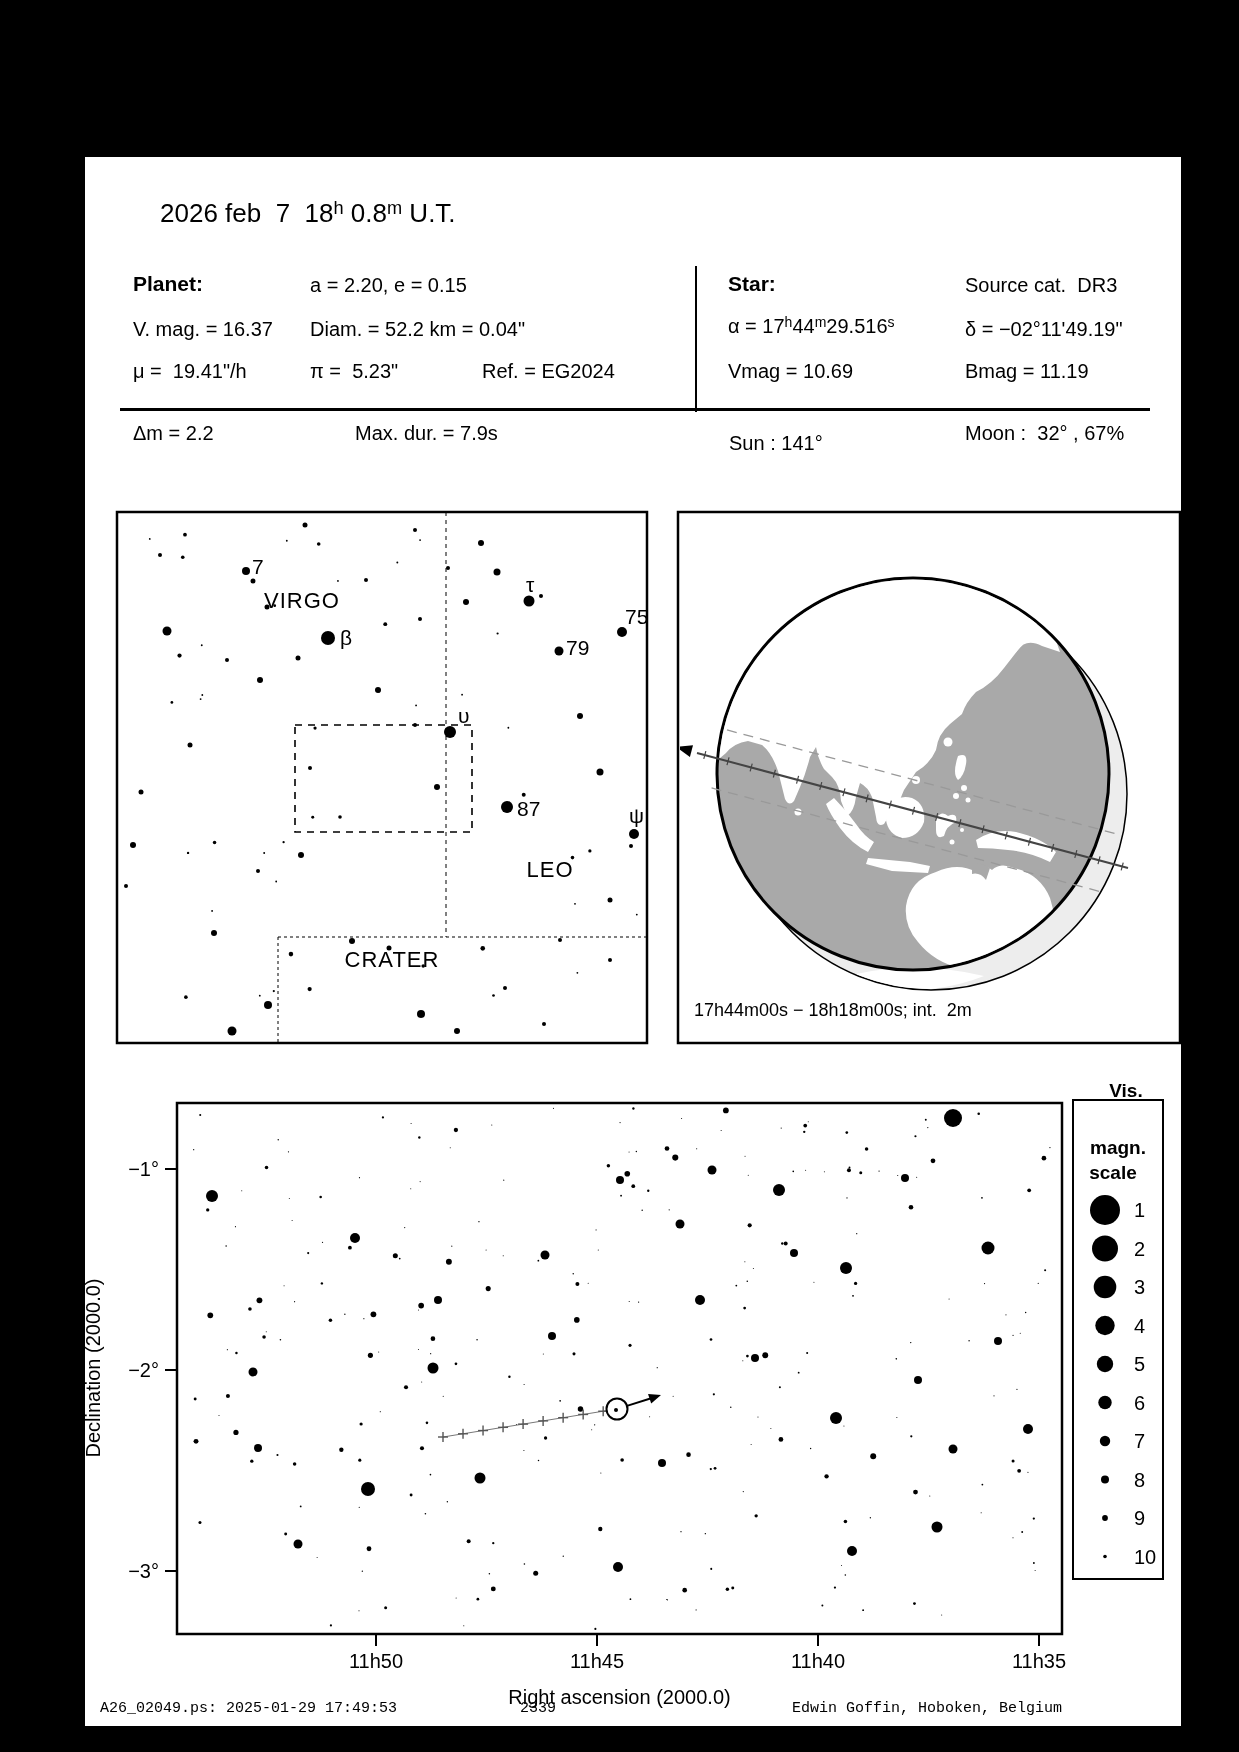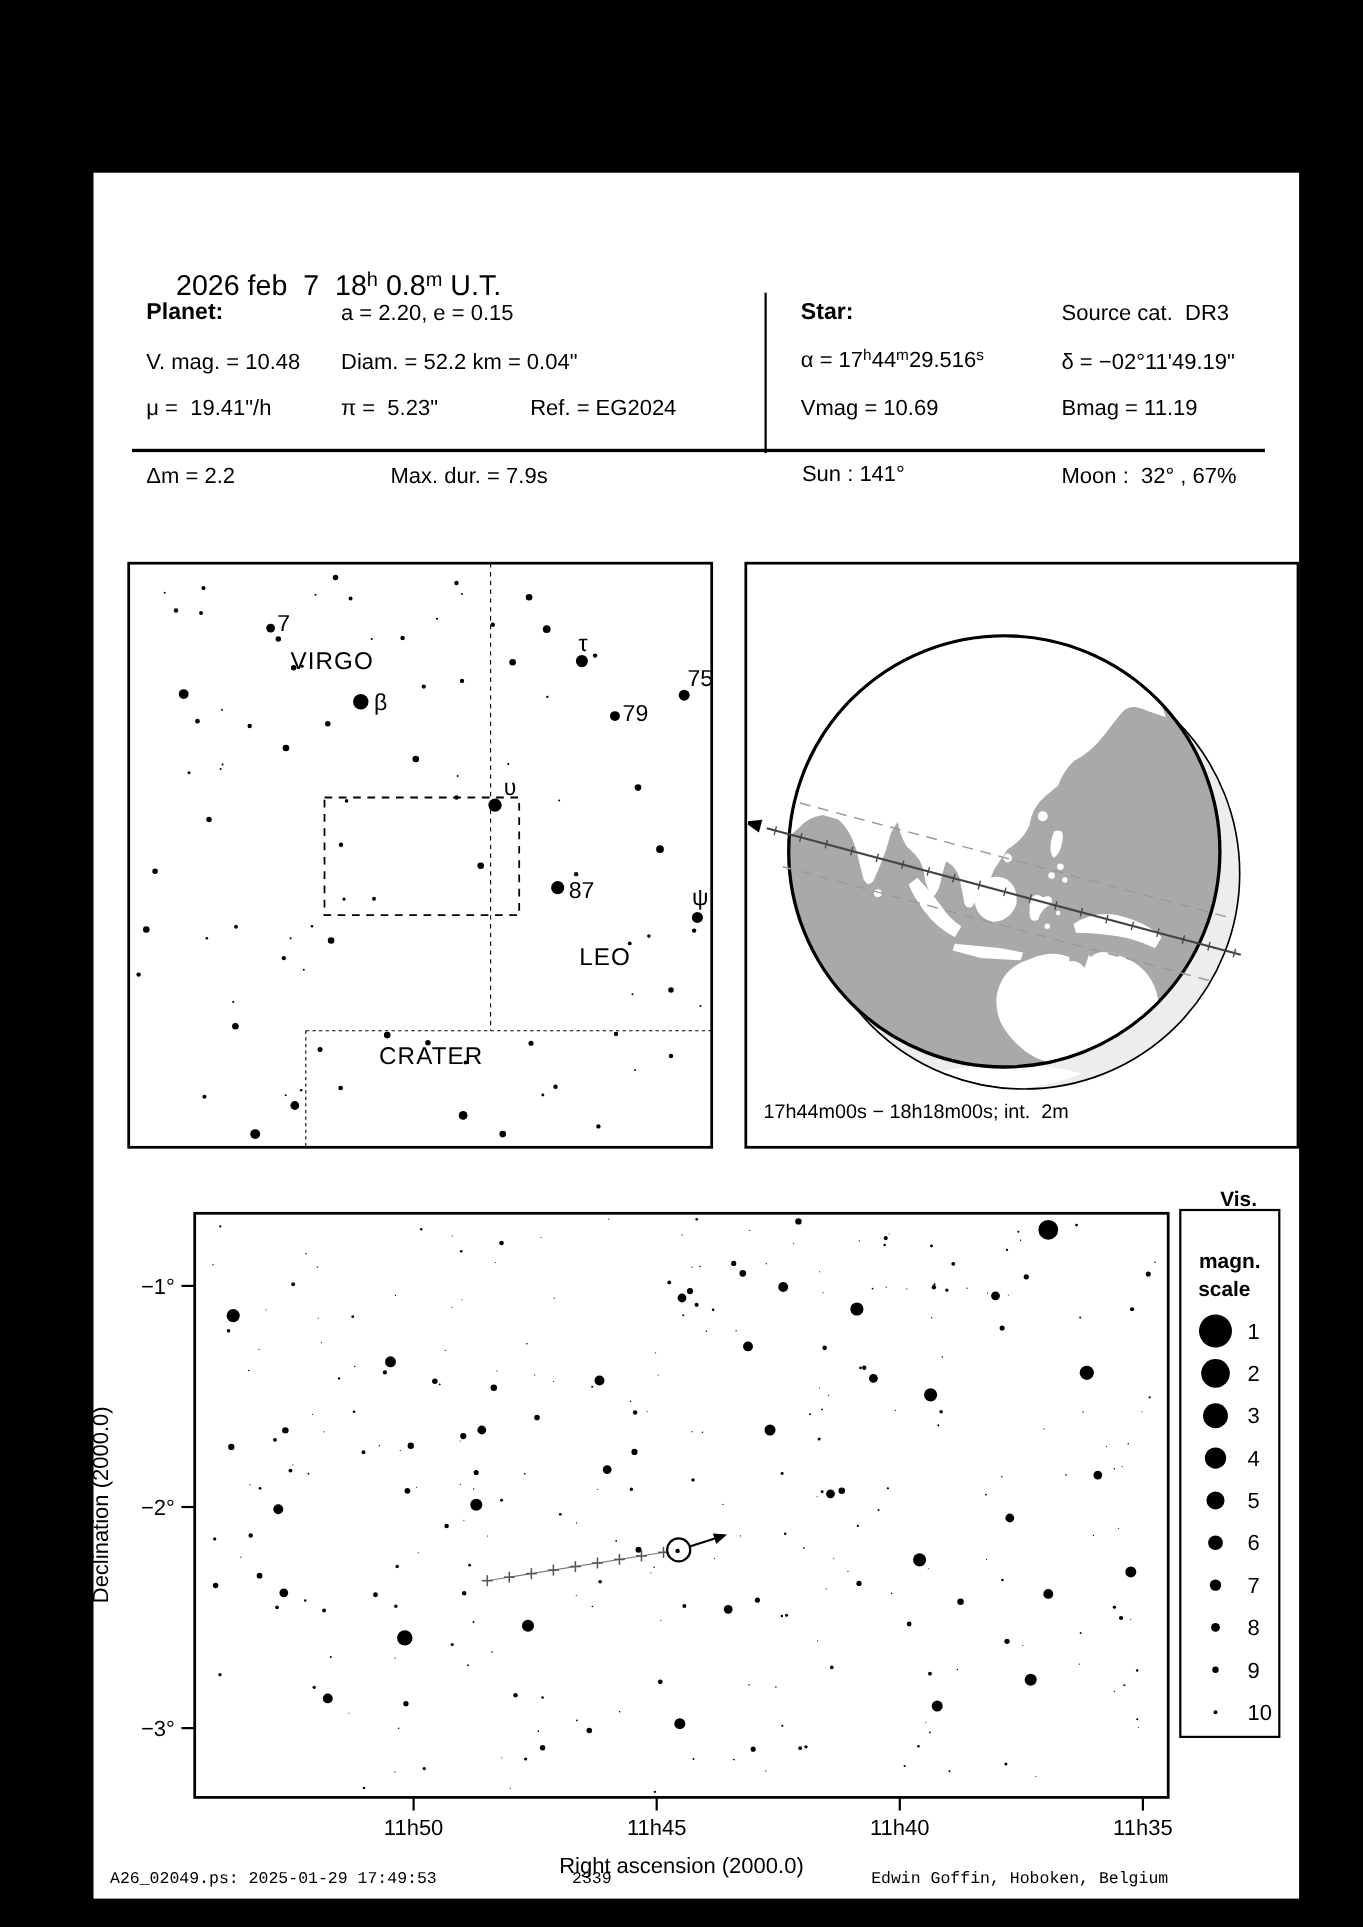--- a/index.html
+++ b/index.html
@@ -18,43 +18,43 @@
   .t-foot{font-family:"Liberation Mono","DejaVu Sans Mono",monospace;font-size:15px;}
   #gfx{position:absolute;left:0;top:0;}
   svg text{font-family:"Liberation Sans","DejaVu Sans",sans-serif;fill:#000;}
 </style>
 </head>
 <body>
 
 <div id="page">
   <div id="paper"></div>
 
-  <div class="abs t-sub" style="left:160px;top:198px;margin-top:46px;"><span>2026 feb  7  18</span><span class="sup">h</span><span> 0.8</span><span class="sup">m</span><span> U.T.</span></div>
+  <div class="abs t-sub" style="left:160px;top:198px;"><span>2026 feb  7  18</span><span class="sup">h</span><span> 0.8</span><span class="sup">m</span><span> U.T.</span></div>
 
   <div class="abs t-h" style="left:133px;top:272px;">Planet:</div>
   <div class="abs t-v" style="left:310px;top:274px;">a = 2.20, e = 0.15</div>
-  <div class="abs t-v" style="left:133px;top:318px;">V. mag. = 10.48</div>
+  <div class="abs t-v" style="left:133px;top:318px;">V. mag. = 16.37</div>
   <div class="abs t-v" style="left:310px;top:318px;">Diam. = 52.2 km = 0.04"</div>
   <div class="abs t-v" style="left:133px;top:360px;">μ =  19.41"/h</div>
   <div class="abs t-v" style="left:310px;top:360px;">π =  5.23"</div>
   <div class="abs t-v" style="left:482px;top:360px;">Ref. = EG2024</div>
 
   <div class="abs t-h" style="left:728px;top:272px;">Star:</div>
   <div class="abs t-v" style="left:965px;top:274px;">Source cat.  DR3</div>
   <div class="abs t-v" style="left:728px;top:314px;"><span>α = 17</span><span class="sup">h</span><span>44</span><span class="sup">m</span><span>29.516</span><span class="sup">s</span></div>
   <div class="abs t-v" style="left:965px;top:318px;">δ = −02°11'49.19"</div>
   <div class="abs t-v" style="left:728px;top:360px;">Vmag = 10.69</div>
   <div class="abs t-v" style="left:965px;top:360px;">Bmag = 11.19</div>
 
   <div class="abs" style="left:695px;top:266px;width:2px;height:146px;background:#000;"></div>
   <div class="abs" style="left:120px;top:408px;width:1030px;height:3px;background:#000;"></div>
 
   <div class="abs t-v" style="left:133px;top:422px;">Δm = 2.2</div>
   <div class="abs t-v" style="left:355px;top:422px;">Max. dur. = 7.9s</div>
-  <div class="abs t-v" style="left:729px;top:420px;">Sun : 141°</div>
+  <div class="abs t-v" style="left:729px;top:432px;">Sun : 141°</div>
   <div class="abs t-v" style="left:965px;top:422px;">Moon :  32° , 67%</div>
 
   <svg id="gfx" width="1239" height="1752">
       <g>
         <rect x="117" y="512" width="530" height="531" fill="#fff" stroke="#000000" stroke-width="2.5"></rect>
         <clipPath id="finderClip">
           <rect x="118" y="513" width="528" height="529"></rect>
         </clipPath>
         <g clip-path="url(#finderClip)">
           <line x1="446" y1="512" x2="446" y2="937" stroke="#000000" stroke-width="1" stroke-dasharray="4 4"></line>

